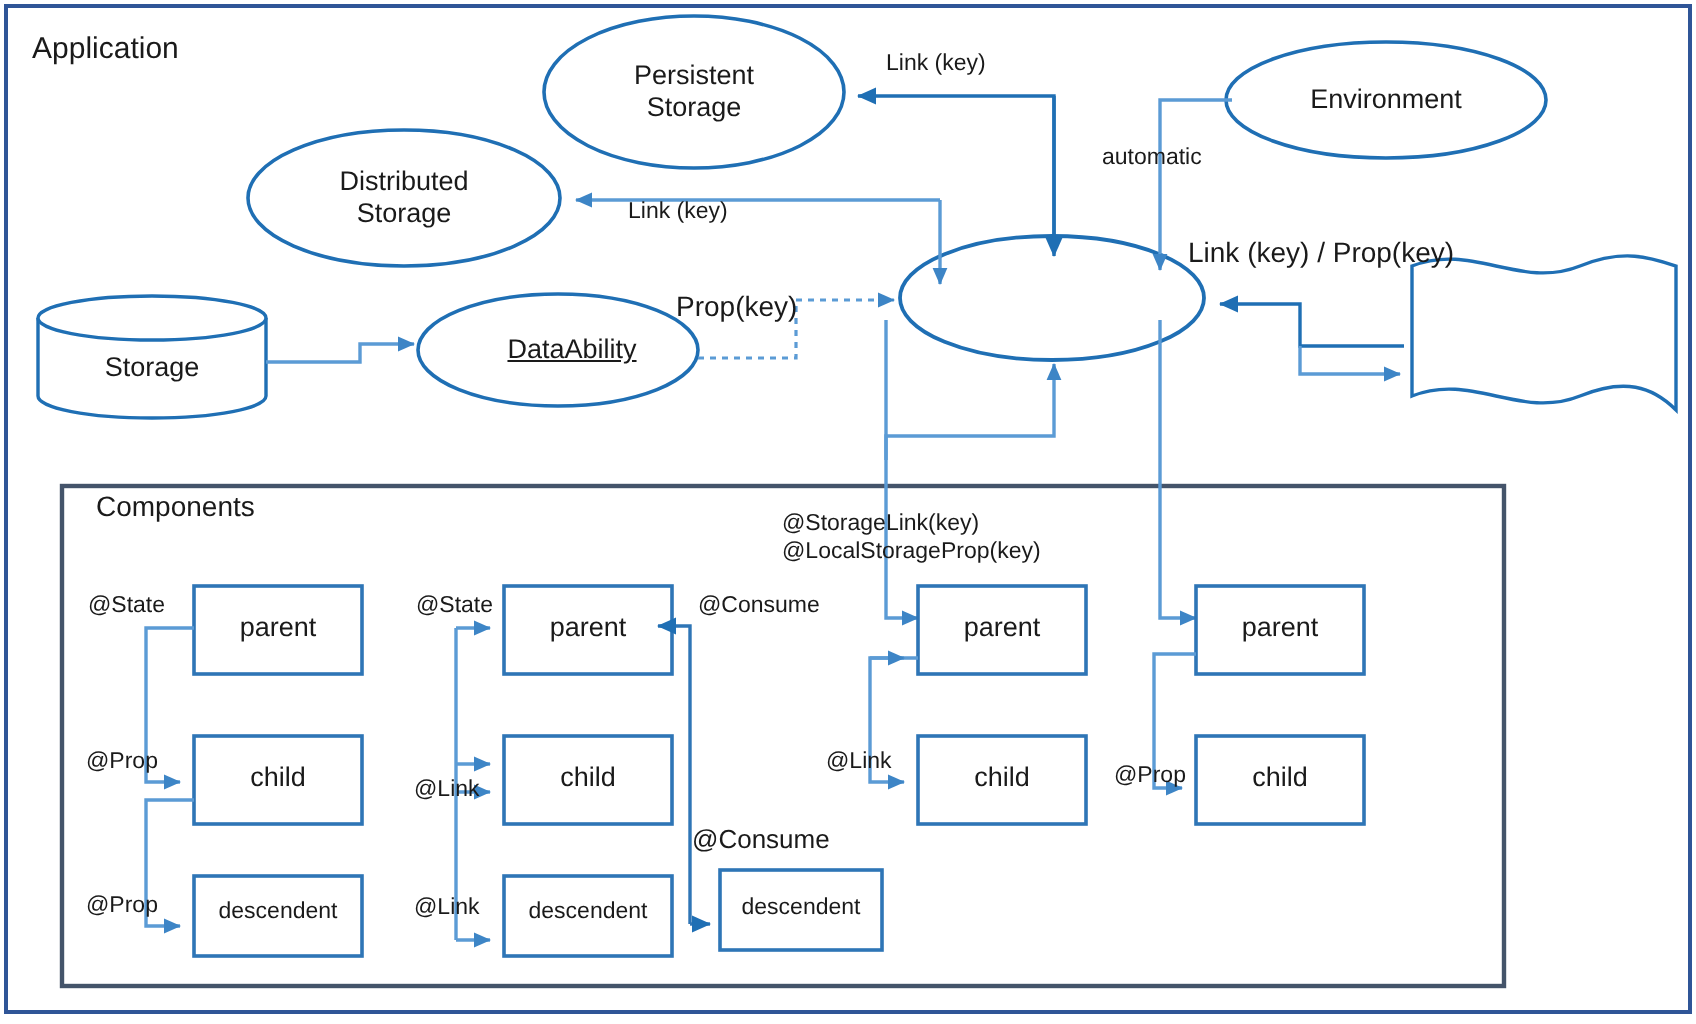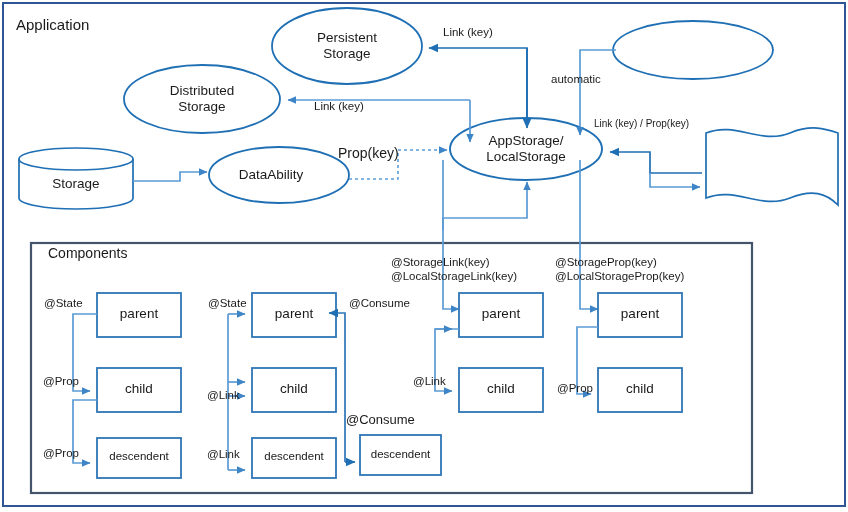--- a/index.html
+++ b/index.html
@@ -123,34 +123,31 @@
     <path d="M598,327 L577,327 L577,394 L591,394" fill="none" stroke="#5b9bd5" stroke-width="1.7" marker-end="url(#arrL)"></path>
   </svg>
 
   <div class="lbl" style="left:16px;top:16px;font-size:15px;">Application</div>
   <div class="lbl" style="left:48px;top:245px;font-size:14px;">Components</div>
 
   <div class="node-text" style="left:287px;top:30px;width:120px;font-size:13.5px;">Persistent
 Storage</div>
   <div class="node-text" style="left:142px;top:83px;width:120px;font-size:13.5px;">Distributed
 Storage</div>
-  <div class="node-text" style="left:456px;top:133px;width:140px;font-size:13.5px;">AppStorage/
-LocalStorage</div>
-  <div class="node-text" style="left:211px;top:167px;width:120px;font-size:13.5px;">DataAbility</div>
+  <div class="node-text" style="left:633px;top:42px;width:120px;font-size:13.5px;">Environment</div>
+  <div class="node-text" style="left:226px;top:167px;width:120px;font-size:13.5px;text-decoration:underline;">DataAbility</div>
   <div class="node-text" style="left:26px;top:176px;width:100px;font-size:13.5px;">Storage</div>
 
   <div class="lbl" style="left:443px;top:26px;font-size:11.5px;">Link (key)</div>
   <div class="lbl" style="left:314px;top:100px;font-size:11.5px;">Link (key)</div>
   <div class="lbl" style="left:338px;top:145px;font-size:14px;">Prop(key)</div>
   <div class="lbl" style="left:551px;top:73px;font-size:11.5px;">automatic</div>
-  <div class="lbl" style="left:594px;top:118px;font-size:10px;">Link (key) / Prop(key)</div>
+  <div class="lbl" style="left:594px;top:118px;font-size:14px;">Link (key) / Prop(key)</div>
 
   <div class="lbl" style="left:391px;top:256px;font-size:11.5px;">@StorageLink(key)
-@LocalStorageLink(key)</div>
-  <div class="lbl" style="left:555px;top:256px;font-size:11.5px;">@StorageProp(key)
 @LocalStorageProp(key)</div>
 
   <div class="lbl" style="left:44px;top:297px;font-size:11.5px;">@State</div>
   <div class="lbl" style="left:43px;top:375px;font-size:11.5px;">@Prop</div>
   <div class="lbl" style="left:43px;top:447px;font-size:11.5px;">@Prop</div>
   <div class="node-text" style="left:97px;top:306px;width:84px;font-size:13.5px;">parent</div>
   <div class="node-text" style="left:97px;top:381px;width:84px;font-size:13.5px;">child</div>
   <div class="node-text" style="left:97px;top:450px;width:84px;font-size:11.5px;">descendent</div>
 
   <div class="lbl" style="left:208px;top:297px;font-size:11.5px;">@State</div>

